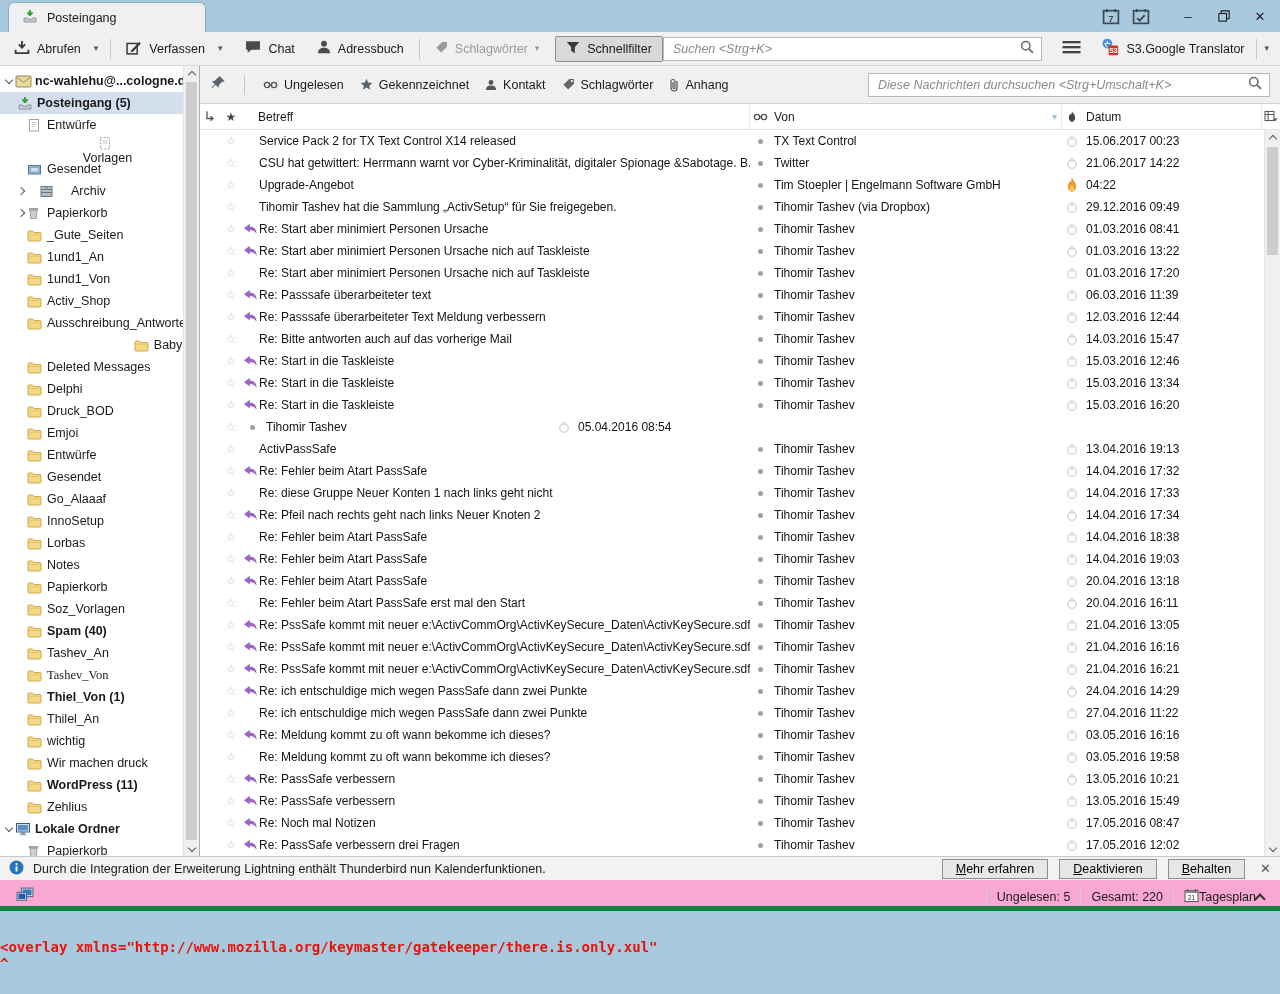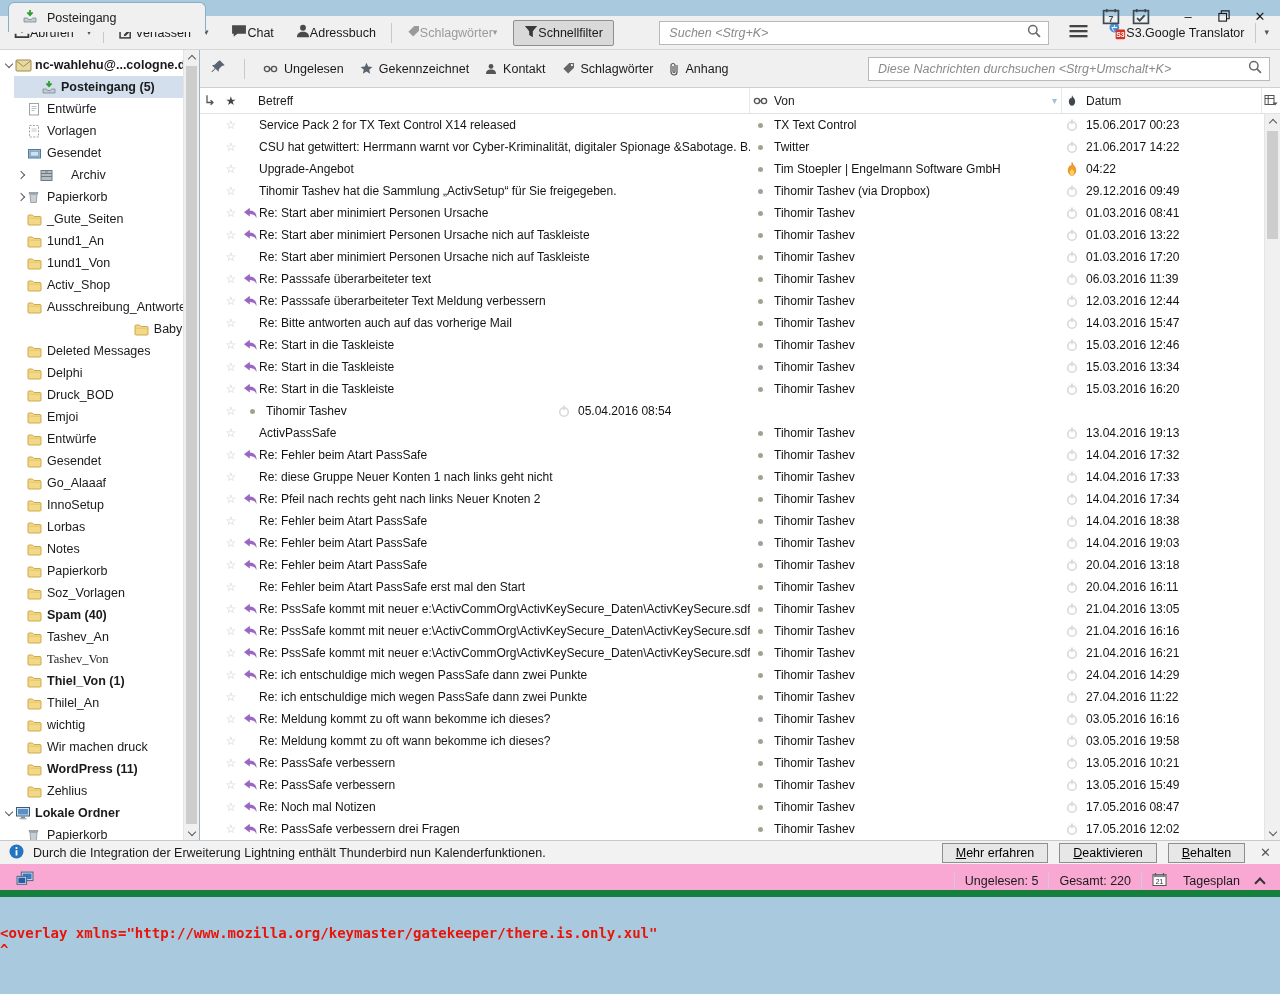--- a/index.html
+++ b/index.html
@@ -2,32 +2,32 @@
 <html><head>
 <meta charset="utf-8">
 <style>
   html,body{margin:0;padding:0}
   body{width:1280px;height:994px;overflow:hidden;background:#a9cade;
        font-family:"Liberation Sans",sans-serif;font-size:12.5px;color:#1a1a1a;
        -webkit-font-smoothing:antialiased}
   .win{position:relative;width:1280px;height:994px}
 
   
-  .titlebar{height:16px;background:#a9cade;position:relative}
+  .titlebar{height:32px;background:#a9cade;position:relative}
   .tab{position:absolute;left:8px;top:2px;width:198px;height:30px;background:#f0f0f0;
        border:1px solid #86aec8;border-bottom:none;border-radius:6px 6px 0 0;
        display:flex;align-items:center;gap:9px;padding-left:13px;box-sizing:border-box}
   .tbar-right{position:absolute;right:4px;top:0;height:32px;display:flex;align-items:center;gap:4px}
   .tbicon{width:26px;height:24px;display:flex;align-items:center;justify-content:center}
   .wc{width:32px;height:26px;display:flex;align-items:center;justify-content:center;color:#1a1a1a;font-size:13px}
 
   
   .toolbar{height:34px;background:#f0f0f0;border-bottom:1px solid #d6d6d6;
            display:flex;align-items:center;padding:0 6px;box-sizing:border-box}
-  .tbtn{display:flex;align-items:center;padding:5px 8px;border-radius:2px;white-space:nowrap}
+  .tbtn{display:flex;align-items:center;gap:7px;padding:5px 8px;border-radius:2px;white-space:nowrap}
   .caret{font-size:9px;color:#555;line-height:1}
   .dropbtn{padding:5px 5px;display:flex;align-items:center}
   .vsep{width:1px;height:20px;background:#c8c8c8;margin:0 7px}
   .disabled,.disabled *{color:#9a9a9a!important;fill:#9a9a9a!important}
   .pressed{background:#d9d9d9;border:1px solid #8f8f8f;padding:4px 10px}
   .searchbox{height:24px;background:#fff;border:1px solid #b9b9b9;display:flex;align-items:center;
              padding:0 7px;box-sizing:border-box}
   .searchbox input{border:none;outline:none;flex:1;font-family:"Liberation Sans",sans-serif;
                    font-size:12.5px;background:transparent;color:#222}
   .searchbox input::placeholder{font-style:italic;color:#8a8a8a}
@@ -93,23 +93,23 @@
   .notify{height:24px;background:#f2f2f2;border-top:1px solid #c9c9c9;display:flex;
           align-items:center;padding:0 9px;gap:9px;box-sizing:border-box}
   .nbtns{margin-left:auto;display:flex;gap:11px;align-items:center}
   .nbtn{font-family:"Liberation Sans",sans-serif;font-size:12.5px;background:#e7e7e7;
         border:1px solid #8e8e8e;padding:1px 13px;height:20px}
   .nclose{color:#555;font-size:13px;margin-left:6px}
   .statusbar{height:26px;background:#f9a8d4;display:flex;align-items:flex-end;
              padding:0 16px;box-sizing:border-box}
   .ssep{width:1px;height:16px;background:#cfcfcf;margin:0 10px}
   .stright{margin-left:auto;display:flex;align-items:center}
-  .tagesplan{display:flex;align-items:center;gap:16px}
+  .tagesplan{display:flex;align-items:center;gap:0}
   .chev-up{display:inline-block;width:6px;height:6px;border-left:2px solid #333;border-top:2px solid #333;transform:rotate(45deg);margin-top:3px}
-  .console{height:72px;background:#a9cade;border-top:7px solid #15803d;box-sizing:border-box;
+  .console{height:72px;background:#a9cade;border-top:5px solid #15803d;box-sizing:border-box;
            font-family:"DejaVu Sans Mono",monospace;font-weight:bold;font-size:14px;
            line-height:17px;padding-top:28px}
   .console div{white-space:pre}
 </style>
 </head>
 <body>
 
 <div class="win">
 
   <div class="titlebar">
@@ -233,41 +233,41 @@
               <i class="ch down"></i>
             </span>
             <span class="fic">
               <svg width="17" height="13" viewBox="0 0 17 13">
                 <rect x="1" y="1" width="15" height="11" rx="1" fill="#e9d9a0" stroke="#9a8a50"></rect>
                 <path d="M1.5 2 L8.5 7.5 L15.5 2" fill="none" stroke="#9a8a50"></path>
               </svg>
             </span>
             <span class="flb">nc-wahlehu@...cologne.de</span>
           </div>
-          <div class="frow sel b" style="padding-left: 14px; margin-left: 14px;">
+          <div class="frow sel b" style="padding-left: 4px;">
             <span class="exp"></span>
             <span class="fic">
               <svg width="16" height="15" viewBox="0 0 16 15">
                 <path d="M2 9 L2 13 L14 13 L14 9 L10.5 9 L9.5 10.5 L6.5 10.5 L5.5 9 Z" fill="#c3ccd3" stroke="#7b8891" stroke-width="0.8"></path>
                 <path d="M8 1 V5.4 M5.4 3.4 L8 6.2 L10.6 3.4" stroke="#2f9e2f" stroke-width="1.8" fill="none"></path>
               </svg>
             </span>
             <span class="flb">Posteingang (5)</span>
           </div>
           <div class="frow" style="padding-left: 14px;">
             <span class="exp"></span>
             <span class="fic">
               <svg width="14" height="15" viewBox="0 0 14 15">
                 <rect x="2.5" y="1.5" width="9" height="11.5" fill="#fff" stroke="#9aa4ab"></rect>
                 <path d="M4.5 4.5 H9.5 M4.5 6.5 H9.5 M4.5 8.5 H7.5" stroke="#b9c1c7"></path>
               </svg>
             </span>
             <span class="flb">Entwürfe</span>
           </div>
-          <div class="frow" style="padding-left: 14px;">
+          <div class="frow" style="padding-left: 14px; flex-direction: column;">
             <span class="exp"></span>
             <span class="fic">
               <svg width="14" height="15" viewBox="0 0 14 15">
                 <rect x="2.5" y="1.5" width="9" height="11.5" fill="#fdfdfd" stroke="#9aa4ab" stroke-dasharray="2 1.4"></rect>
                 <path d="M4.5 5 H9.5 M4.5 7 H9.5" stroke="#c4cacf"></path>
               </svg>
             </span>
             <span class="flb">Vorlagen</span>
           </div>
           <div class="frow" style="padding-left: 14px;">

